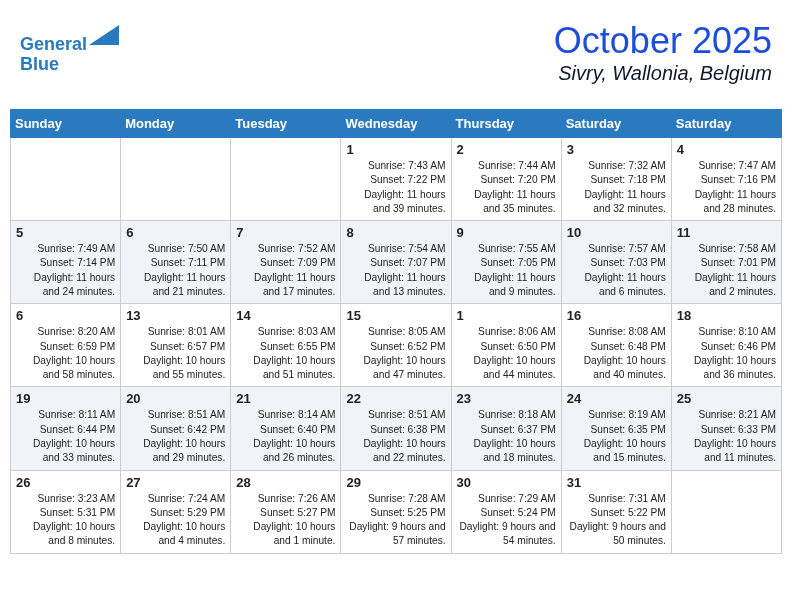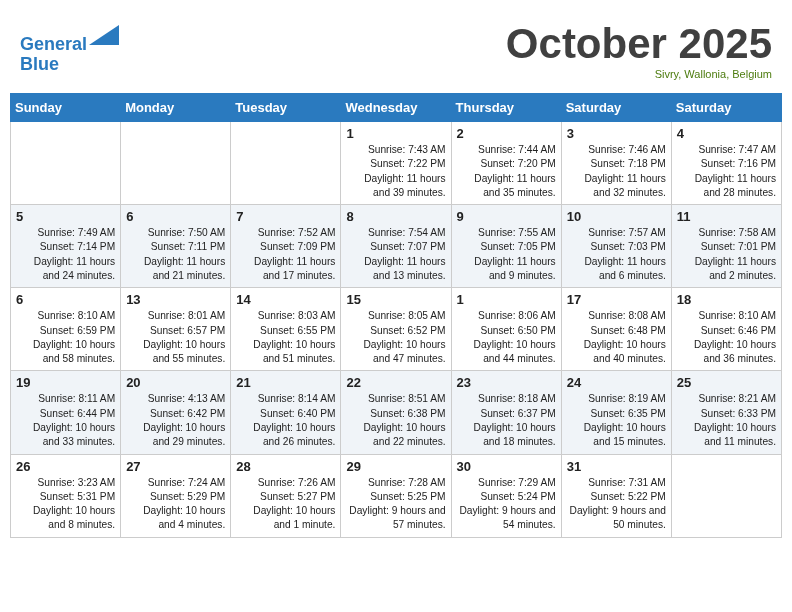--- a/index.html
+++ b/index.html
@@ -31,32 +31,33 @@
     }
     .logo-icon {
       width: 30px;
       height: 30px;
       margin-left: 2px;
     }
     .title-block {
       text-align: right;
     }
     .month-title {
-      font-size: 42px;
-      font-weight: bold;
-      color: #404040;
+      font-size: 36px;
+      font-weight: normal;
+      color: #1d4ed8;
     }
     .location {
-      font-size: 11px;
-      color: #4d7c0f;
+      font-size: 20px;
+      color: #0f172a;
+      font-style: italic;
     }
     .calendar {
       width: 100%;
       border-collapse: collapse;
-      margin-top: 8px;
+      margin-top: 19px;
     }
     .calendar th {
       background-color: #2a7abf;
       color: #fff;
       font-size: 13px;
       font-weight: bold;
       padding: 6px 4px;
       text-align: left;
       border: 1px solid #2a7abf;
     }
@@ -135,21 +136,21 @@
         </td>
         <td>
           <div class="day-num">2</div>
           <div class="cell-text">Sunrise: 7:44 AM
 Sunset: 7:20 PM
 Daylight: 11 hours
 and 35 minutes.</div>
         </td>
         <td>
           <div class="day-num">3</div>
-          <div class="cell-text">Sunrise: 7:46 AM
+          <div class="cell-text">Sunrise: 7:32 AM
 Sunset: 7:18 PM
 Daylight: 11 hours
 and 32 minutes.</div>
         </td>
         <td>
           <div class="day-num">4</div>
           <div class="cell-text">Sunrise: 7:47 AM
 Sunset: 7:16 PM
 Daylight: 11 hours
 and 28 minutes.</div>
@@ -202,21 +203,21 @@
           <div class="day-num">11</div>
           <div class="cell-text">Sunrise: 7:58 AM
 Sunset: 7:01 PM
 Daylight: 11 hours
 and 2 minutes.</div>
         </td>
       </tr>
       <tr>
         <td>
           <div class="day-num">6</div>
-          <div class="cell-text">Sunrise: 8:10 AM
+          <div class="cell-text">Sunrise: 8:20 AM
 Sunset: 6:59 PM
 Daylight: 10 hours
 and 58 minutes.</div>
         </td>
         <td>
           <div class="day-num">13</div>
           <div class="cell-text">Sunrise: 8:01 AM
 Sunset: 6:57 PM
 Daylight: 10 hours
 and 55 minutes.</div>
@@ -236,21 +237,21 @@
 and 47 minutes.</div>
         </td>
         <td>
           <div class="day-num">1</div>
           <div class="cell-text">Sunrise: 8:06 AM
 Sunset: 6:50 PM
 Daylight: 10 hours
 and 44 minutes.</div>
         </td>
         <td>
-          <div class="day-num">17</div>
+          <div class="day-num">16</div>
           <div class="cell-text">Sunrise: 8:08 AM
 Sunset: 6:48 PM
 Daylight: 10 hours
 and 40 minutes.</div>
         </td>
         <td>
           <div class="day-num">18</div>
           <div class="cell-text">Sunrise: 8:10 AM
 Sunset: 6:46 PM
 Daylight: 10 hours
@@ -260,21 +261,21 @@
       <tr>
         <td>
           <div class="day-num">19</div>
           <div class="cell-text">Sunrise: 8:11 AM
 Sunset: 6:44 PM
 Daylight: 10 hours
 and 33 minutes.</div>
         </td>
         <td>
           <div class="day-num">20</div>
-          <div class="cell-text">Sunrise: 4:13 AM
+          <div class="cell-text">Sunrise: 8:51 AM
 Sunset: 6:42 PM
 Daylight: 10 hours
 and 29 minutes.</div>
         </td>
         <td>
           <div class="day-num">21</div>
           <div class="cell-text">Sunrise: 8:14 AM
 Sunset: 6:40 PM
 Daylight: 10 hours
 and 26 minutes.</div>

